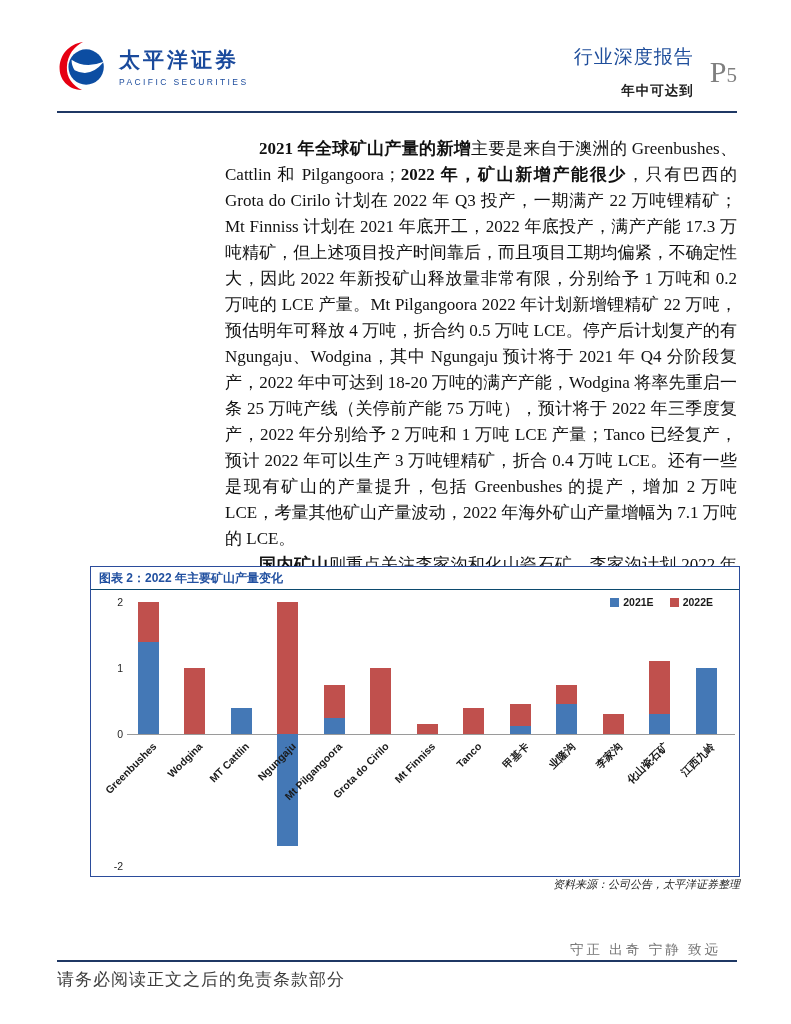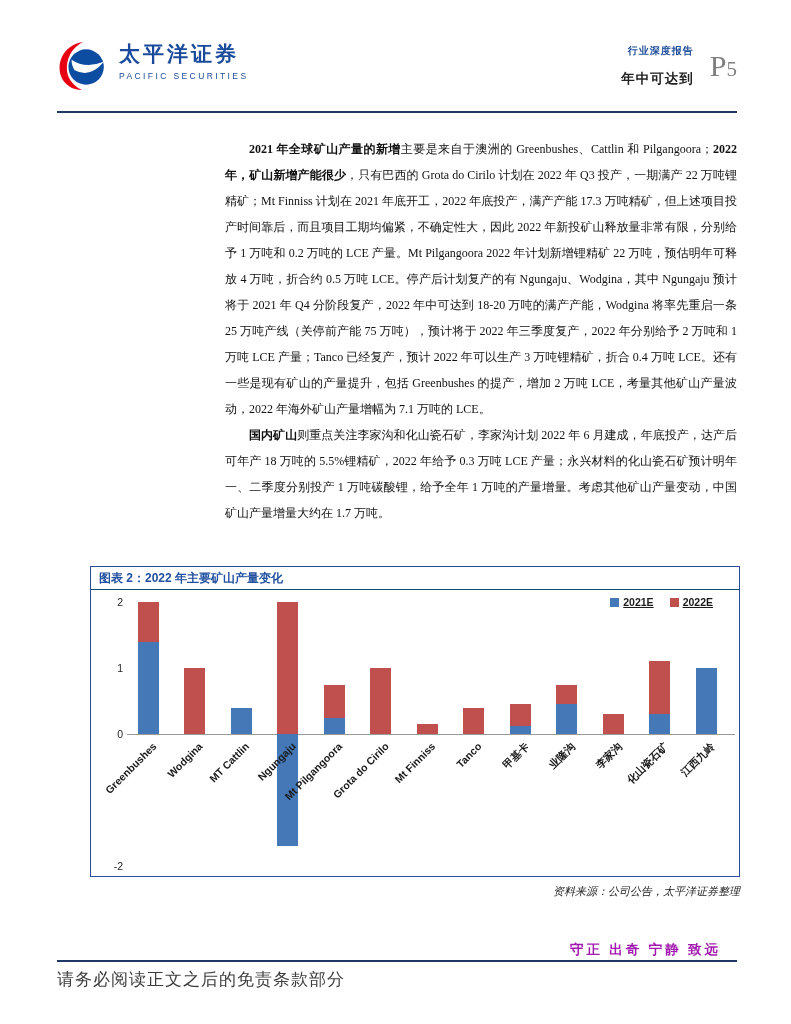--- a/index.html
+++ b/index.html
@@ -4,64 +4,64 @@
 <style>
   * { margin:0; padding:0; box-sizing:content-box; }
   html,body { background:#e8e8e8; }
   .page {
     position:relative; width:791px; height:1024px; margin:0 auto;
     background:#ffffff; overflow:hidden;
     font-family:"Liberation Serif", serif; color:#1a1a1a;
   }
   
   .header { position:absolute; top:38px; left:57px; right:54px; height:66px; }
-  .logo { position:absolute; left:0; top:2px; display:flex; align-items:flex-start; }
+  .logo { position:absolute; left:0; top:2px; display:flex; align-items:center; }
   .logo-mark { width:52px; height:52px; margin-right:10px; }
   .logo-texts { display:flex; flex-direction:column; }
   .logo-cn { font-size:21px; font-weight:bold; color:#1a4a9c; letter-spacing:3px; font-family:"Liberation Serif",serif; }
   .logo-en { font-size:8.5px; color:#1a4a9c; letter-spacing:2.4px; margin-top:3px; font-family:"Liberation Sans",sans-serif; }
   .hdr-right { position:absolute; right:0; top:6px; display:flex; align-items:center; }
   .hdr-titles { display:flex; flex-direction:column; align-items:flex-end; margin-right:16px; }
-  .report-type { font-size:10px; font-weight:bold; color:#1f4e9b; letter-spacing:1px;text-align:right; }
+  .report-type { font-size:19px; font-weight:normal; color:#1f4e9b; letter-spacing:1px;text-align:right; }
   .report-title { font-size:13.5px; font-weight:bold; color:#222; margin-top:12px; letter-spacing:1px; }
   .page-no { color:#7f7f7f; font-family:"Liberation Serif",serif; }
   .page-no .pp { font-size:30px; }
   .page-no .pn { font-size:21px; }
   .hdr-rule { position:absolute; top:111px; left:57px; right:54px; height:2px; background:#1f3864; }
   
   .bodytext { position:absolute; top:136px; left:225px; width:512px; }
-  .bodytext p { font-size:12px; line-height:26px; text-align:justify; text-indent:2em; color:#111; }
+  .bodytext p { font-size:17px; line-height:26px; text-align:justify; text-indent:2em; color:#111; }
   .b { font-weight:bold; }
   .p3 { position:absolute; top:903px; left:225px; width:512px; }
   .p3 p { font-size:13.2px; line-height:26px; text-align:justify; text-indent:2em; color:#111; }
   
   .figure { position:absolute; top:566px; left:90px; width:650px; }
   .figure-box { border:1px solid #2b4c9b; background:#fff; }
   .fig-caption {
     font-family:"Liberation Sans",sans-serif; font-size:12px; font-weight:bold;
     color:#2150a0; padding:3px 8px 2px 8px; border-bottom:1px solid #0c4a6e;
   }
   .plot { position:relative; height:282px; margin-top:4px; font-family:"Liberation Sans",sans-serif; }
   .axis0 { position:absolute; left:36px; right:4px; top:140px; height:1px; background:#9a9a9a; }
   .ytick { position:absolute; left:2px; width:30px; text-align:right; font-size:10.5px; color:#262626; }
   .bar { position:absolute; width:21px; }
   .cat-label {
     position:absolute; white-space:nowrap; font-size:10.5px; font-weight:600; color:#1a1a1a;
     transform-origin:100% 0; transform:rotate(-45deg);
   }
   .legend { position:absolute; top:2px; right:26px; display:flex; gap:16px; align-items:center; }
-  .legend-item { display:flex; align-items:center; gap:4px; font-size:10.5px; font-weight:600; color:#1a1a1a;text-decoration:underline; }
+  .legend-item { display:flex; align-items:center; gap:4px; font-size:10.5px; font-weight:600; color:#1a1a1a; }
   .legend-sw { width:9px; height:9px; display:inline-block; }
   .src-note {
-    text-align:right; font-style:italic; font-size:11px; color:#222; margin-top:7px;
+    text-align:right; font-style:italic; font-size:11px; color:#222; 
     font-family:Liberation Mono, monospace;
   }
   
   .footer-line { position:absolute; top:960px; left:57px; right:54px; height:1.5px; background:#1f3864; }
-  .footer-motto { position:absolute; top:941px; right:70px; font-size:13.5px; font-weight:bold; color:#a21caf; letter-spacing:3px;text-align:right; }
+  .footer-motto { position:absolute; top:941px; right:70px; font-size:13.5px; font-weight:normal; color:#737373; letter-spacing:3px;text-align:right; }
   .footer-disc { position:absolute; top:968px; left:57px; font-size:17px; color:#3d3d3d; letter-spacing:1px; }
 </style>
 </head>
 <body>
 
 <div class="page">
 
   <div class="header">
     <div class="logo">
       <svg class="logo-mark" viewBox="0 0 100 100">

